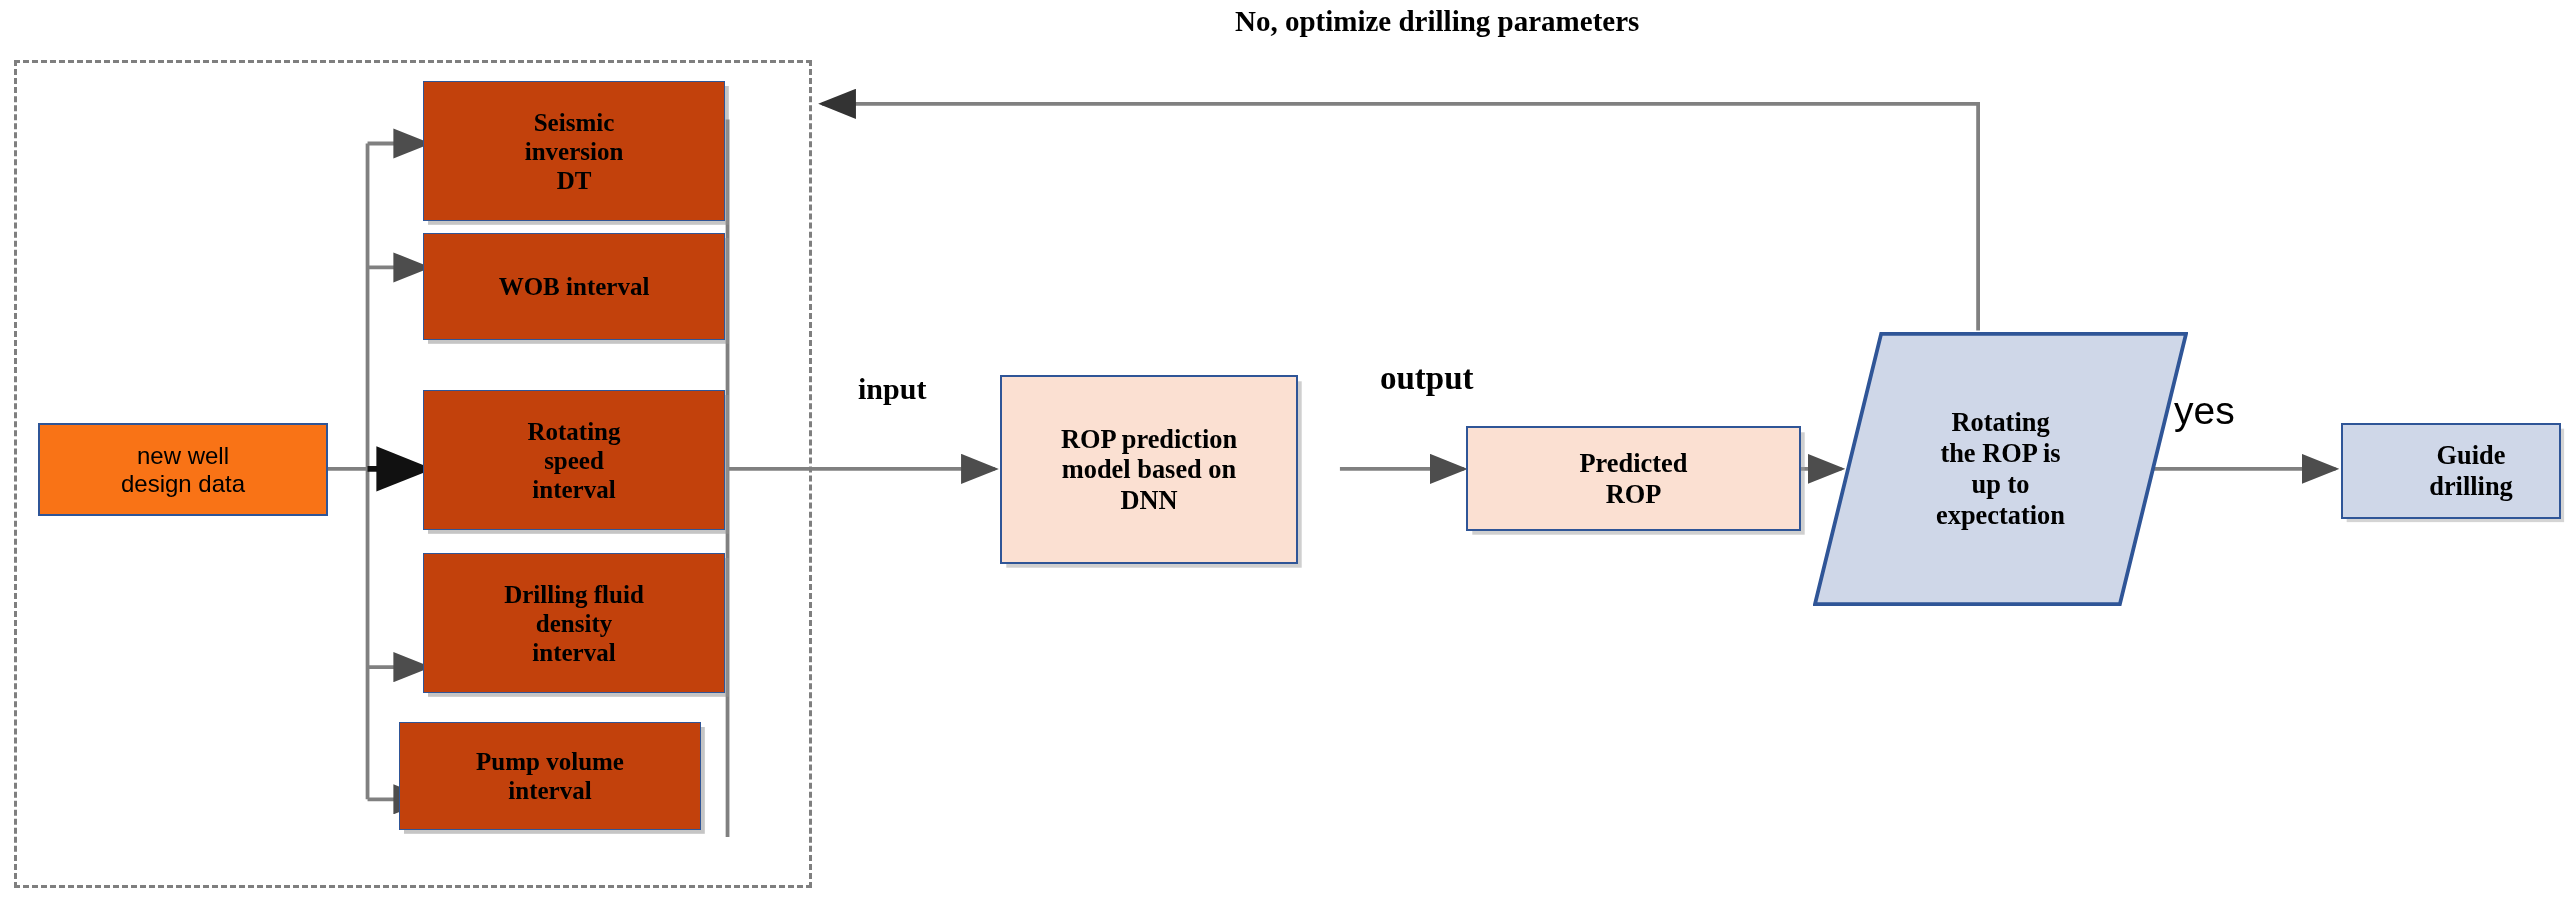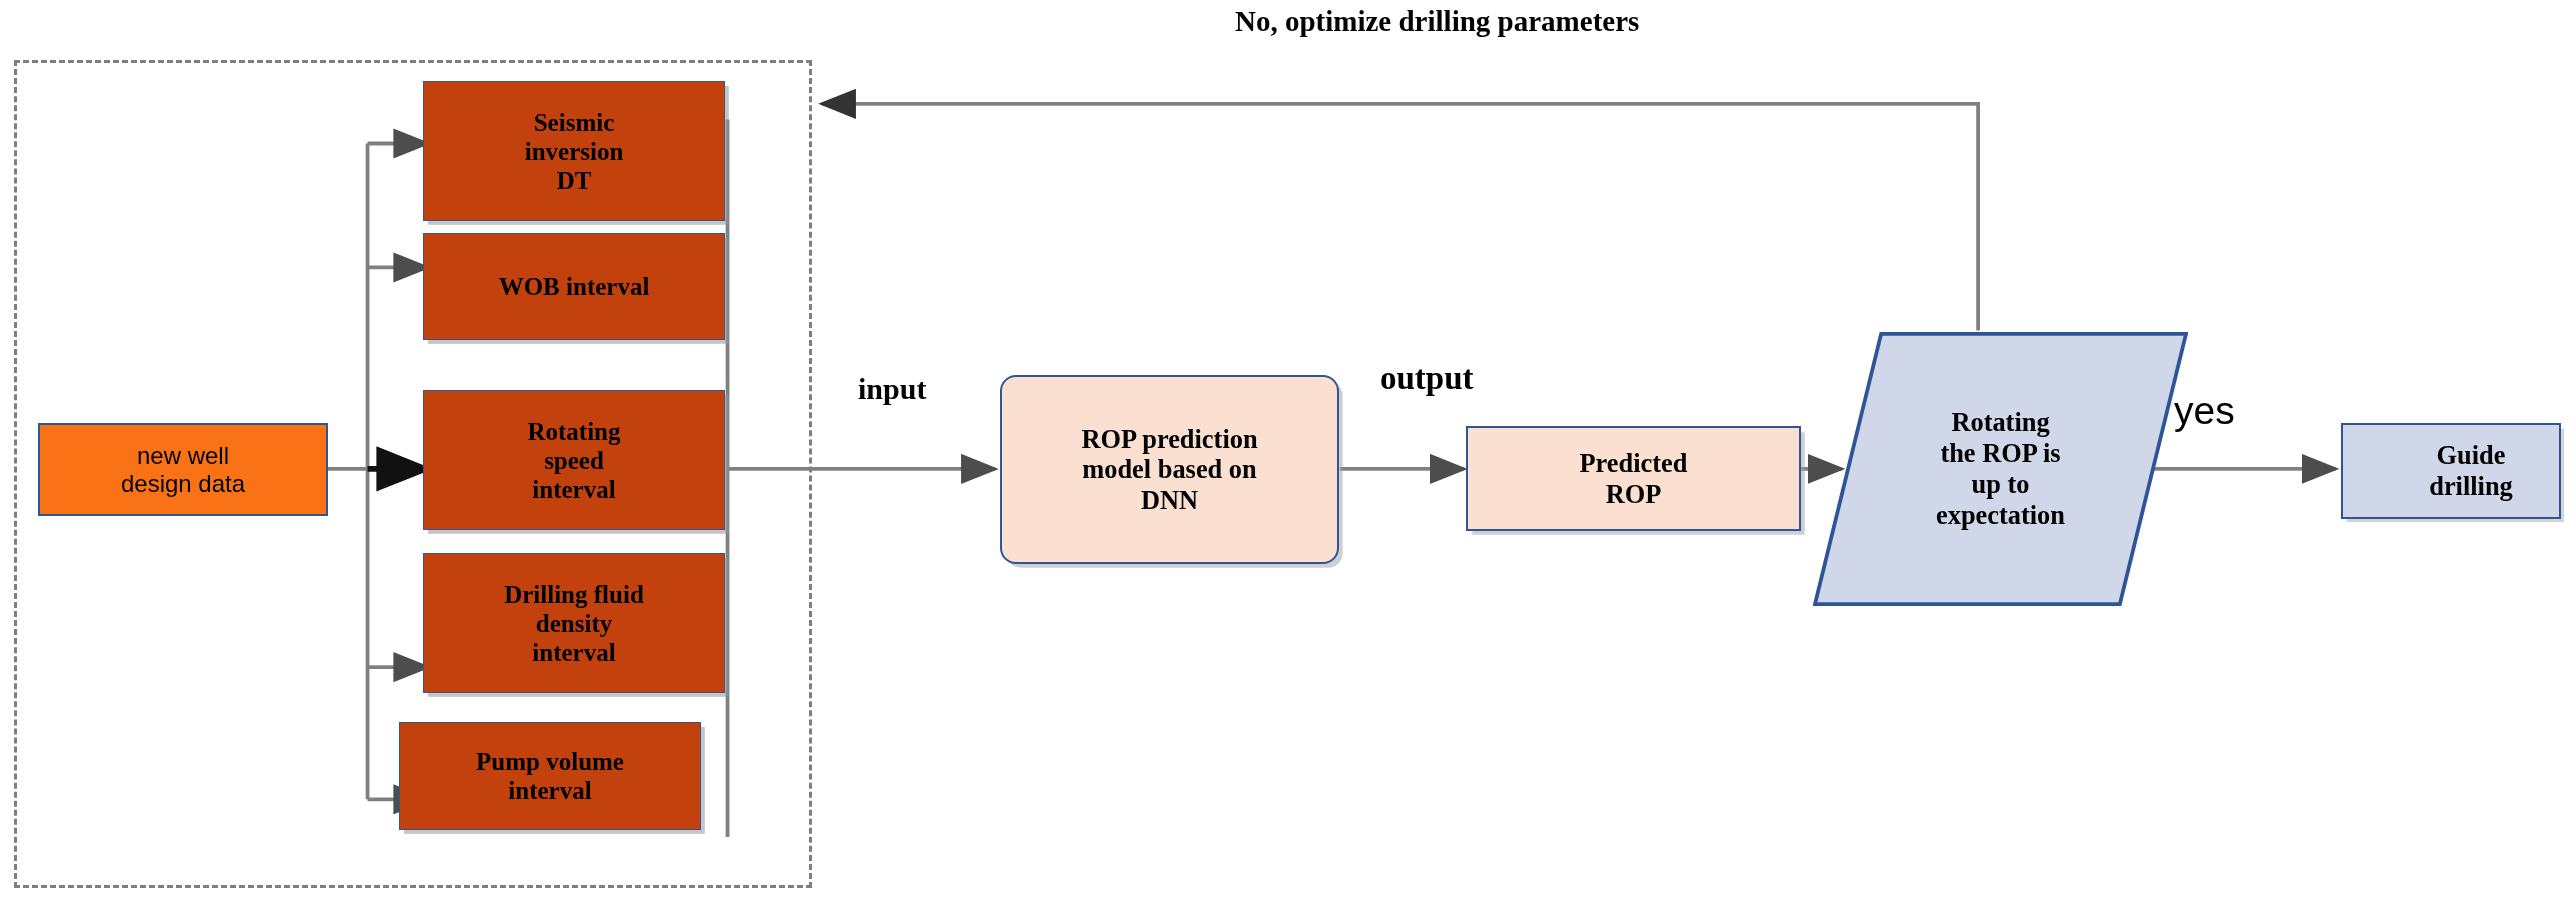--- a/index.html
+++ b/index.html
@@ -91,21 +91,21 @@
 speed
 interval</div>
 
   <div class="node orange" style="left:423px; top:553px; width:302px; height:140px; white-space:pre-line;">Drilling fluid
 density
 interval</div>
 
   <div class="node orange" style="left:399px; top:710px; width:302px; height:108px; white-space:pre-line;margin-top:12px;">Pump volume
 interval</div>
 
-  <div class="node peach" style="left:1000px; top:375px; width:339px; height:189px; white-space:pre-line;border-radius:16px;">ROP prediction
+  <div class="node peach" style="left:1000px; top:375px; width:298px; height:189px; white-space:pre-line;">ROP prediction
 model based on
 DNN</div>
 
   <div class="node peach" style="left:1466px; top:426px; width:335px; height:105px; white-space:pre-line;">Predicted
 ROP</div>
 
   <div class="para-wrap" style="left:1813px; top:332px; width:375px; height:274px;">
     <svg viewBox="0 0 595 435" width="375" height="274">
       <polygon points="108,3 592,3 487,432 3,432" fill="#CFD7E8" stroke="#2F5597" stroke-width="6"></polygon>
     </svg>

